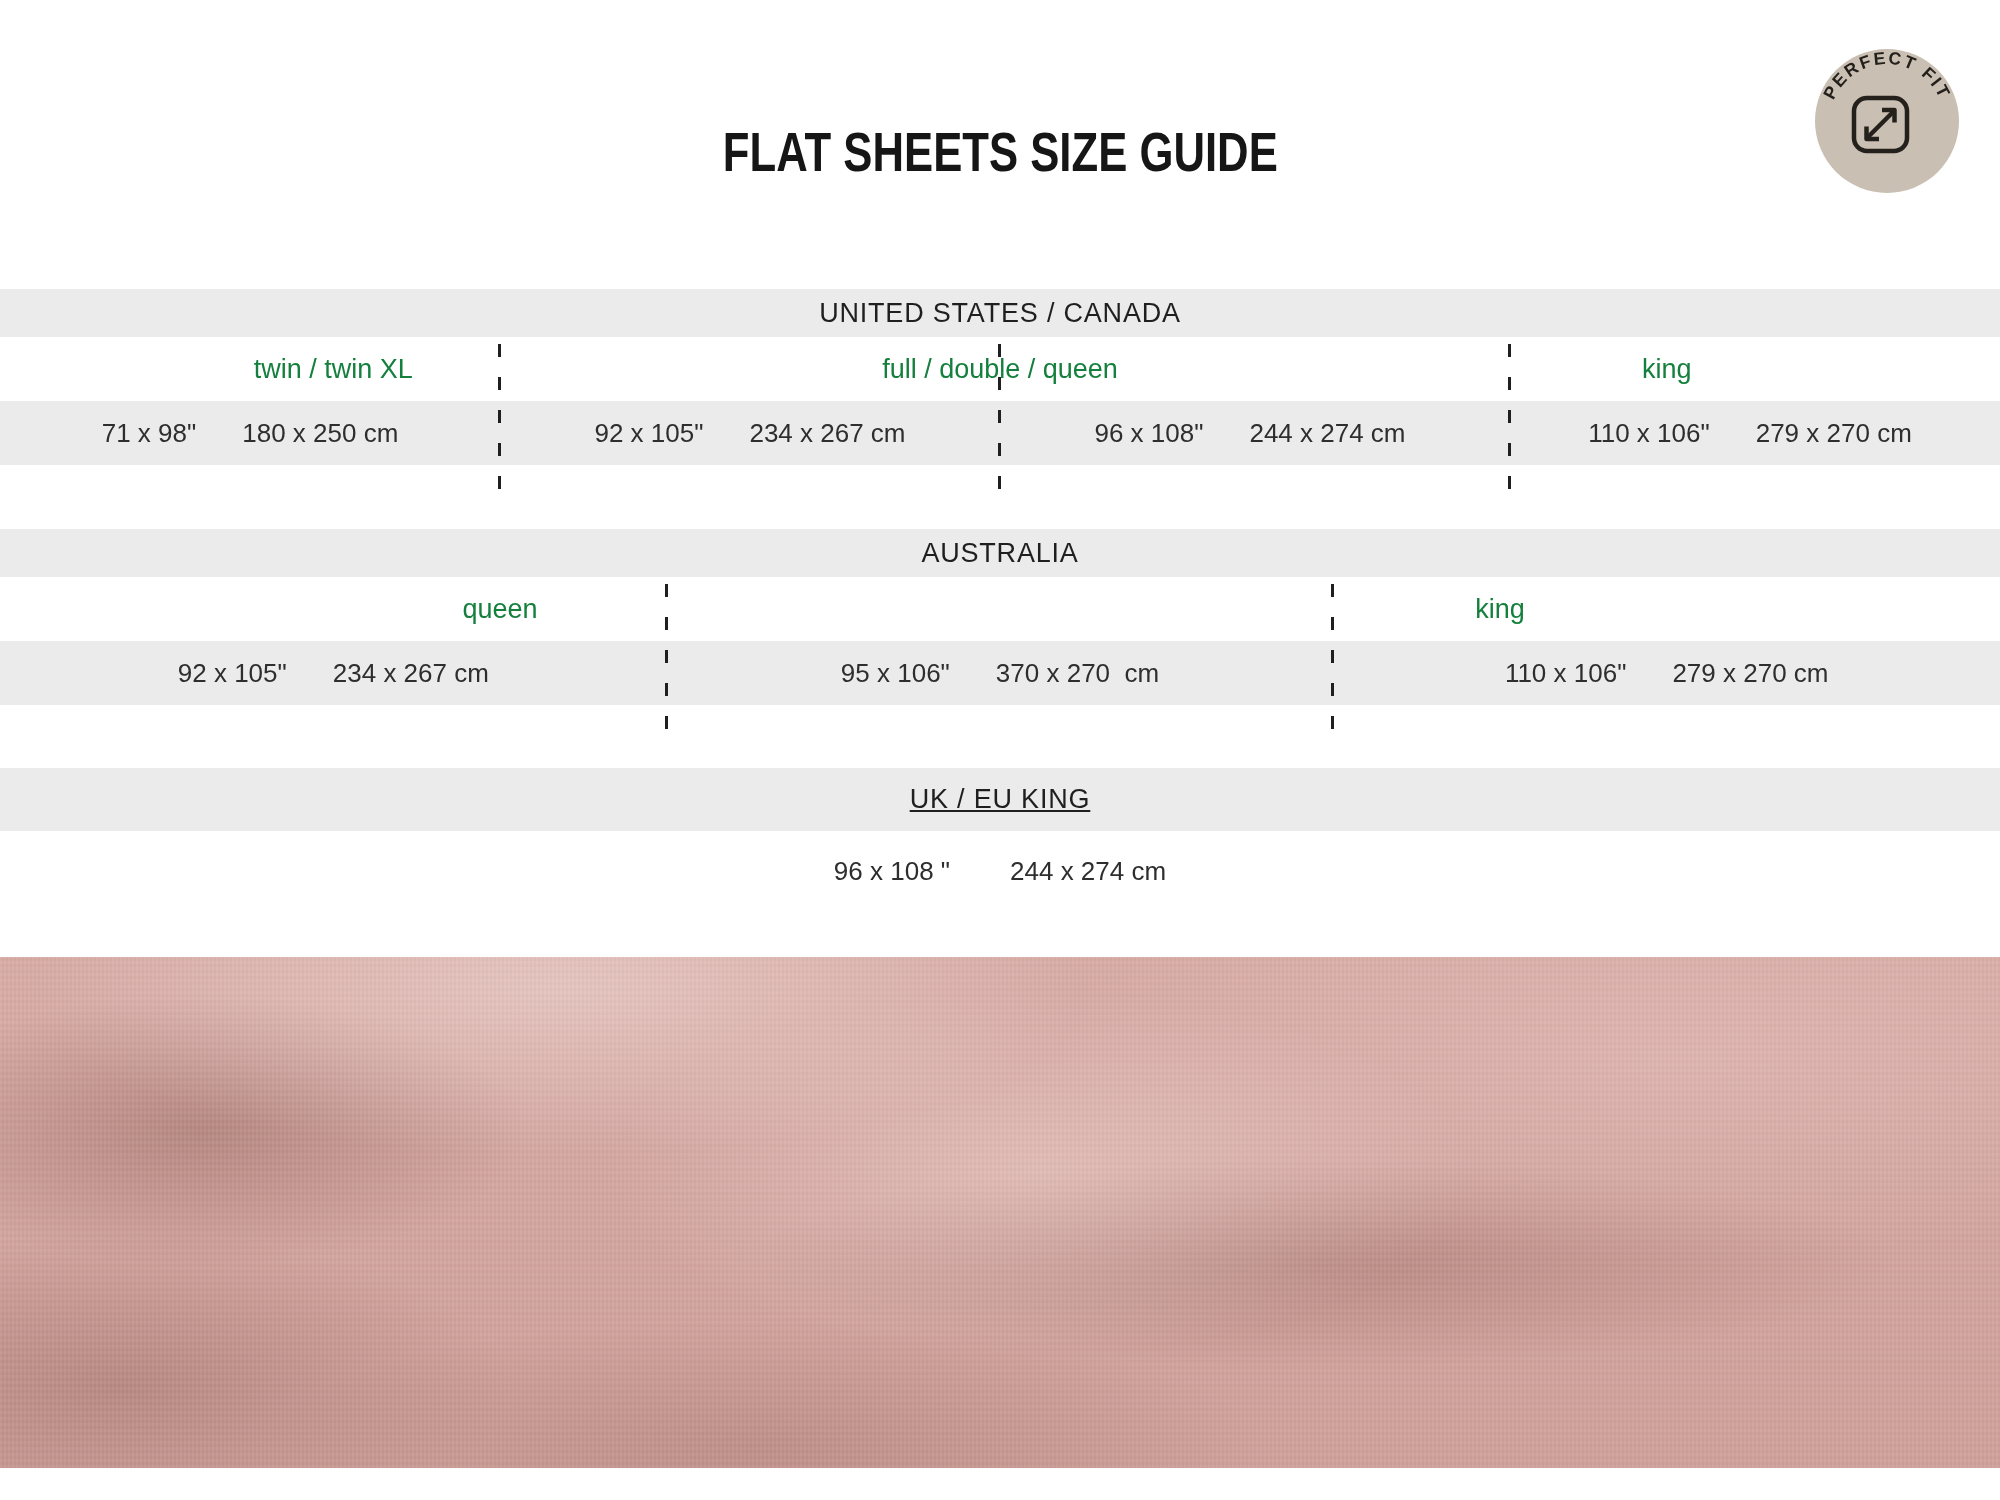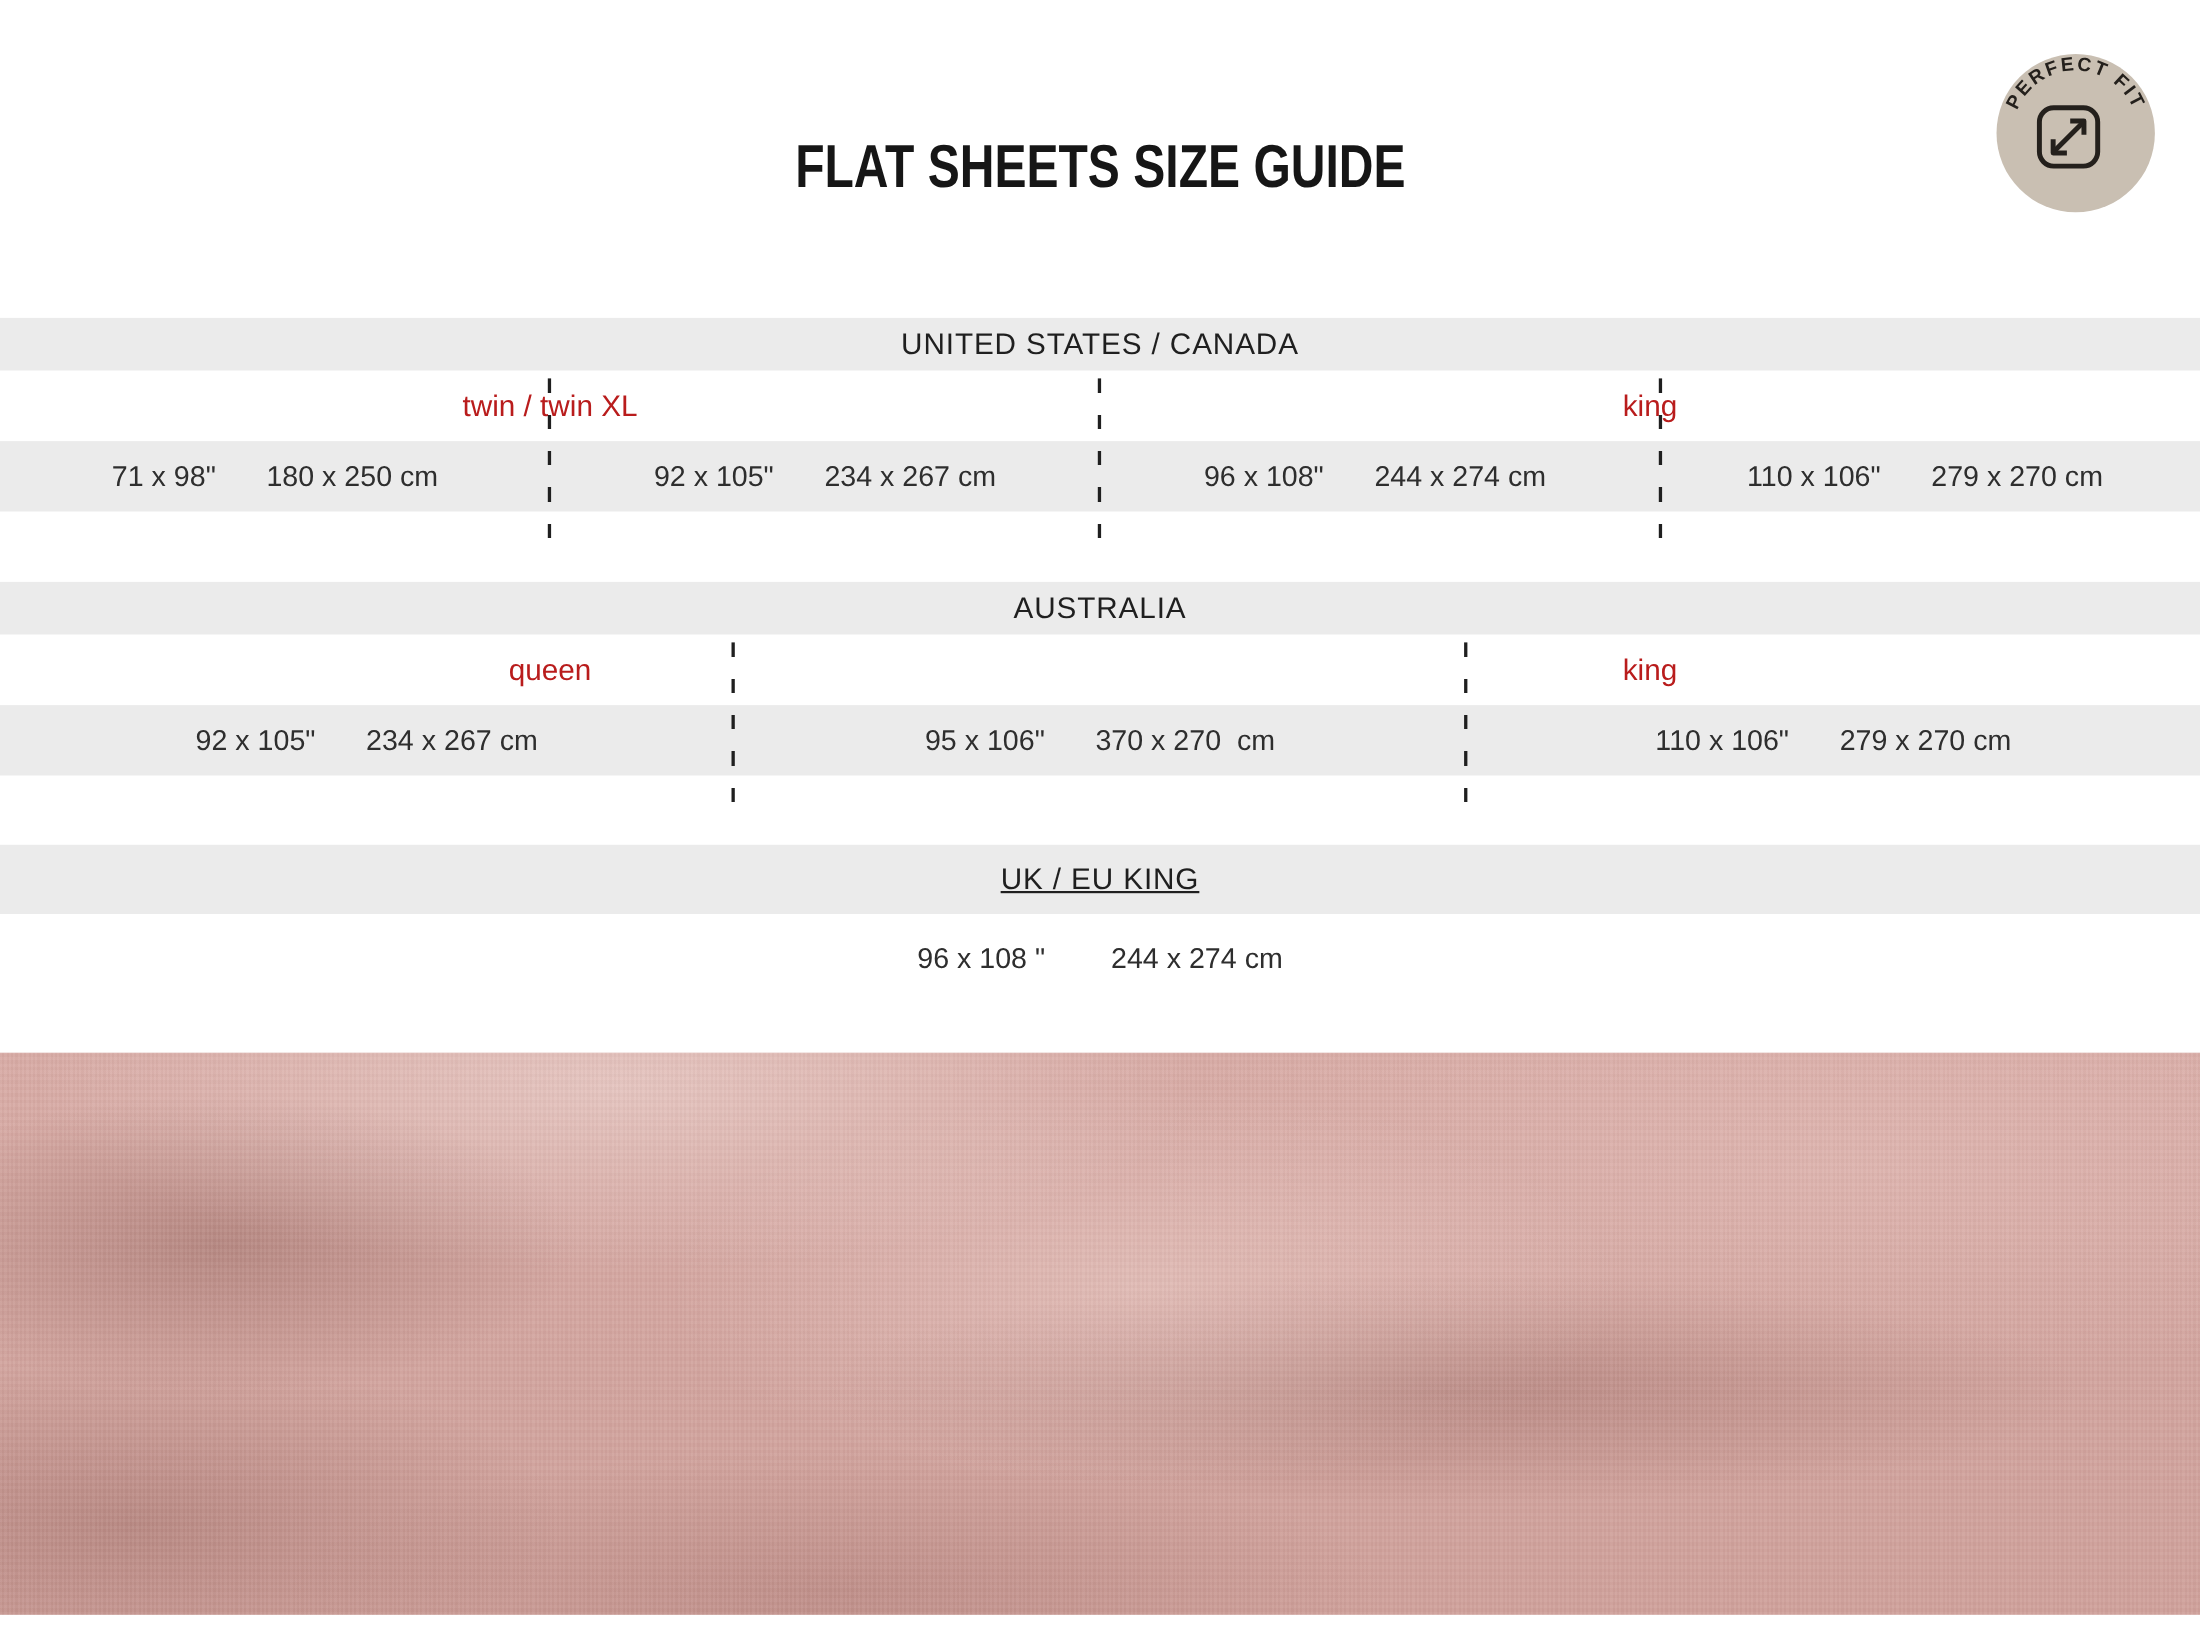--- a/index.html
+++ b/index.html
@@ -26,21 +26,21 @@
     height:48px; background:#ebebeb;
     display:flex; align-items:center; justify-content:center;
     font-size:27px; letter-spacing:0.8px; color:#1f1f1f;
   }
   .band.short { height:63px;text-decoration:underline; }
 
   .table { position:relative; }
   .names-row { height:64px; display:flex; background:#ffffff; }
   .names-row .col {
     flex:1; display:flex; align-items:center; justify-content:center;
-    font-size:27px; color:#b91c1c;
+    font-size:27px; color:#15803d;
   }
   .meas-row { height:64px; display:flex; background:#ebebeb; }
   .meas-row .col {
     flex:1; display:flex; align-items:center; justify-content:center;
     gap:46px; font-size:26px; color:#2e2e2e;
   }
   .dim { white-space:pre; }
 
   .dash {
     position:absolute; top:7px; width:3px; height:148px;
@@ -101,20 +101,21 @@
         </g>
       </svg>
     </div>
   </div>
 
   <section>
     <div class="band">UNITED STATES / CANADA</div>
     <div class="table">
       <div class="names-row">
         <div class="col">twin / twin XL</div>
+        <div class="col">full / double / queen</div>
         <div class="col">king</div>
       </div>
       <div class="meas-row">
         <div class="col">
           <span class="dim">71 x 98"</span>
           <span class="dim">180 x 250 cm</span>
         </div>
         <div class="col">
           <span class="dim">92 x 105"</span>
           <span class="dim">234 x 267 cm</span>

